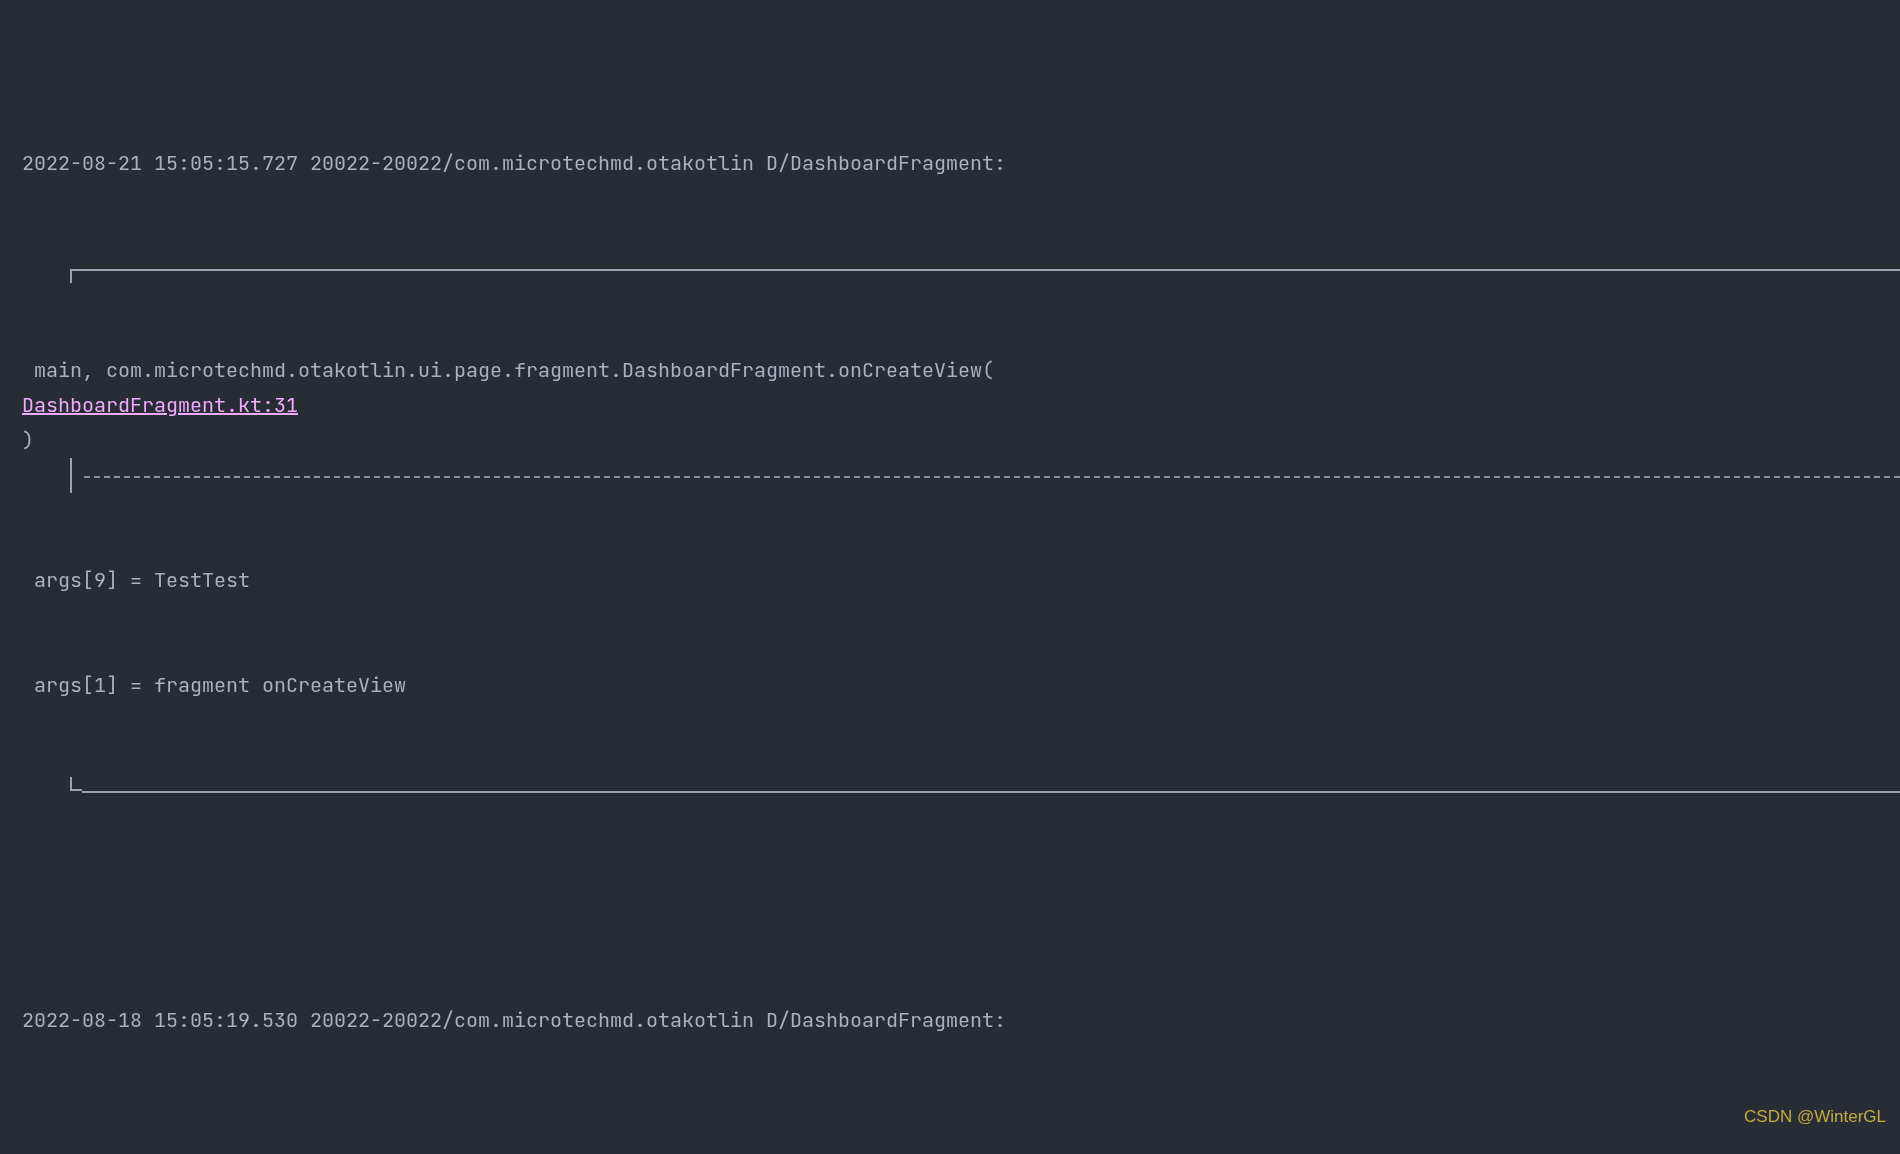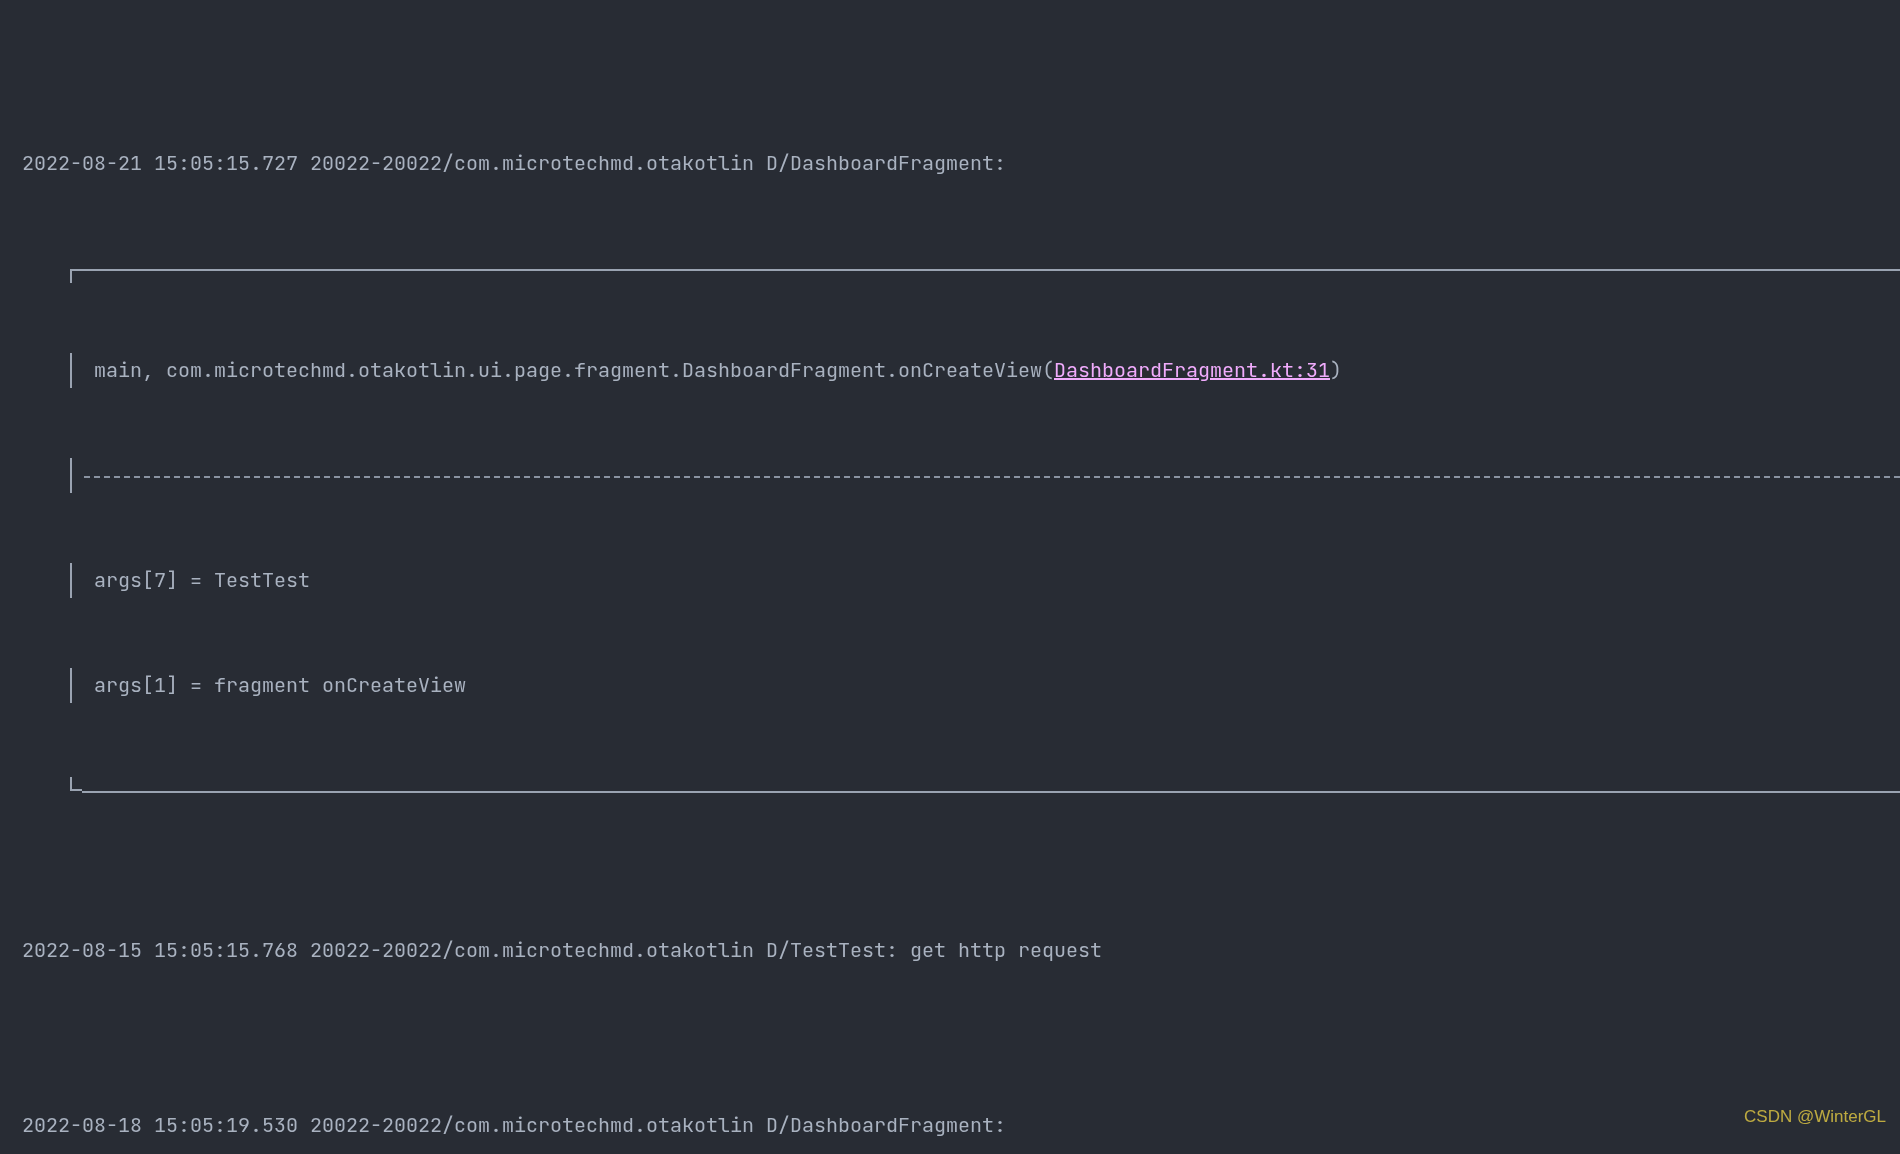--- a/index.html
+++ b/index.html
@@ -74,22 +74,23 @@
     display: inline-block;
     width: 12px;
     border-bottom: 2px solid #9aa3b1;
     border-left: 2px solid #9aa3b1;
     height: 14px;
     margin-top: 4px;
     box-sizing: border-box;
   }
   .content-line {
     display: flex;
-    align-items: flex-end;
+    align-items: flex-start;
     height: 35px;
+    flex-direction: column;
   }
   .content-text {
     white-space: pre;
   }
   .watermark {
     position: fixed;
     right: 14px;
     bottom: 22px;
     color: #fde047;
     font-size: 17px;
@@ -108,29 +109,28 @@
   
   <div class="line">2022-08-21 15:05:15.727 20022-20022/com.microtechmd.otakotlin D/DashboardFragment: </div>
   <div class="box-top"><span class="box-indent"></span><span class="box-corner-tl"></span><span class="box-hline"></span></div>
   <div class="content-line">
     <span class="box-indent"></span><span class="box-left"></span>
     <span class="content-text"> main, com.microtechmd.otakotlin.ui.page.fragment.DashboardFragment.onCreateView(</span><span class="link">DashboardFragment.kt:31</span><span class="content-text">)</span>
   </div>
   <div class="box-mid"><span class="box-indent"></span><span class="box-tee"></span><span class="box-hline-dash"></span></div>
   <div class="content-line">
     <span class="box-indent"></span><span class="box-left"></span>
-    <span class="content-text"> args[7] = TestTest</span>
+    <span class="content-text"> args[9] = TestTest</span>
   </div>
   <div class="content-line">
     <span class="box-indent"></span><span class="box-left"></span>
     <span class="content-text"> args[1] = fragment onCreateView</span>
   </div>
   <div class="box-bot"><span class="box-indent"></span><span class="box-corner-bl"></span><span class="box-hline"></span></div>
   <div class="spacer"></div>
-  <div class="line">2022-08-15 15:05:15.768 20022-20022/com.microtechmd.otakotlin D/TestTest: get http request</div>
 
   
   <div class="line">2022-08-18 15:05:19.530 20022-20022/com.microtechmd.otakotlin D/DashboardFragment: </div>
   
   
   
   
   
   
   <div class="spacer"></div>

